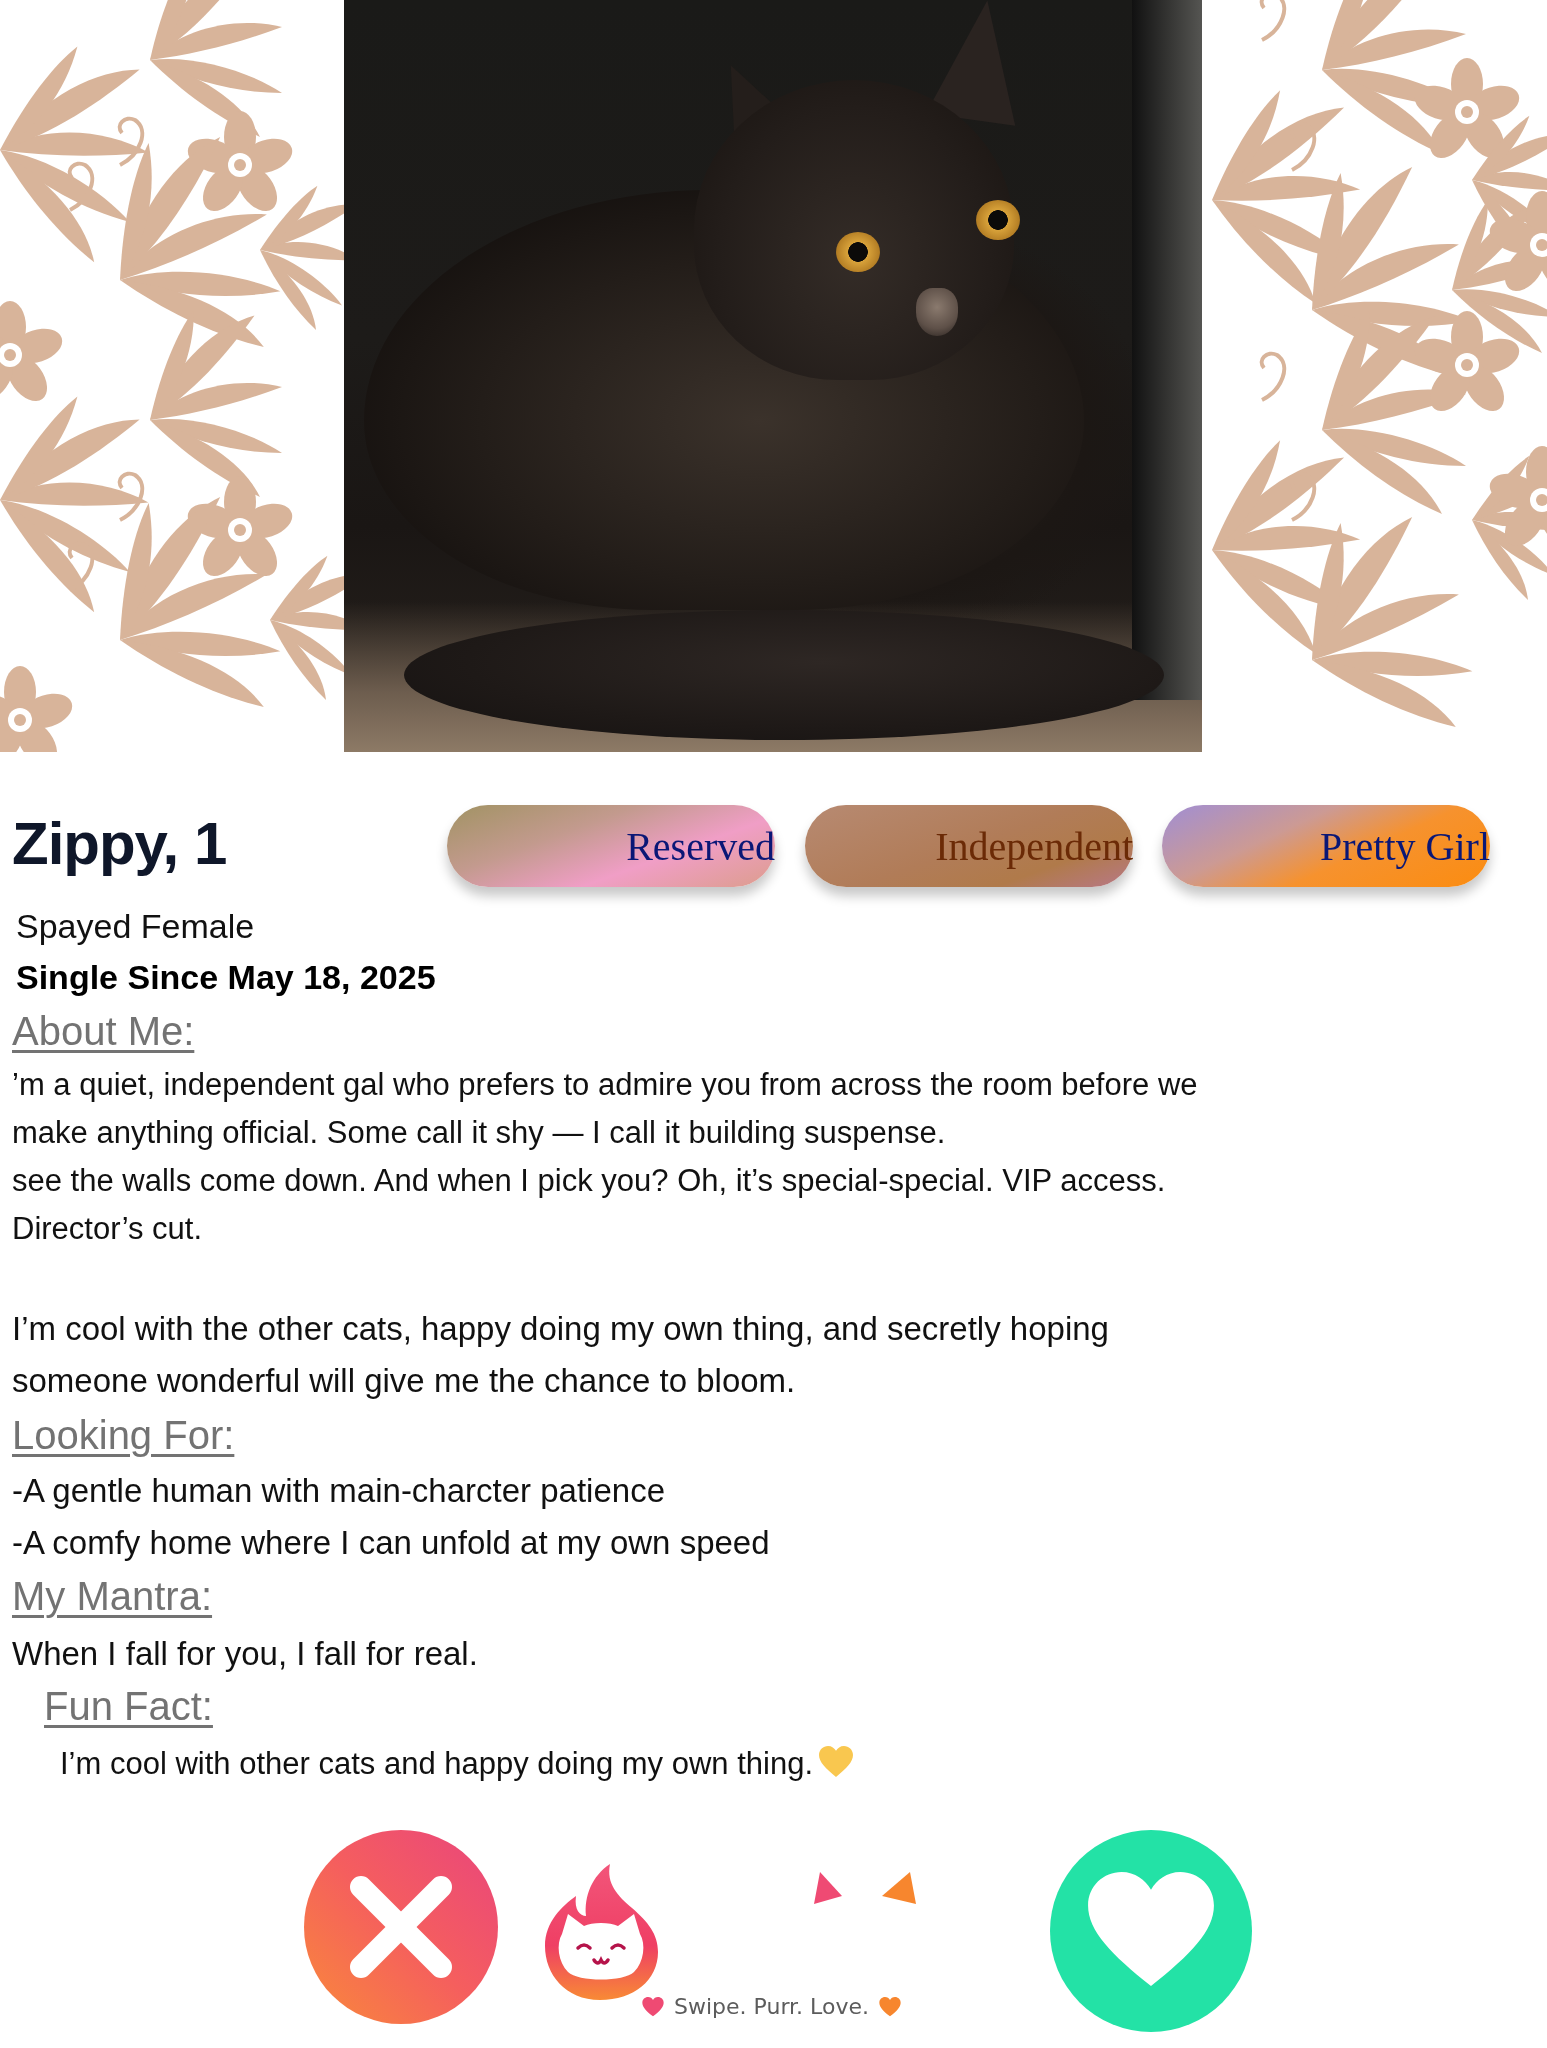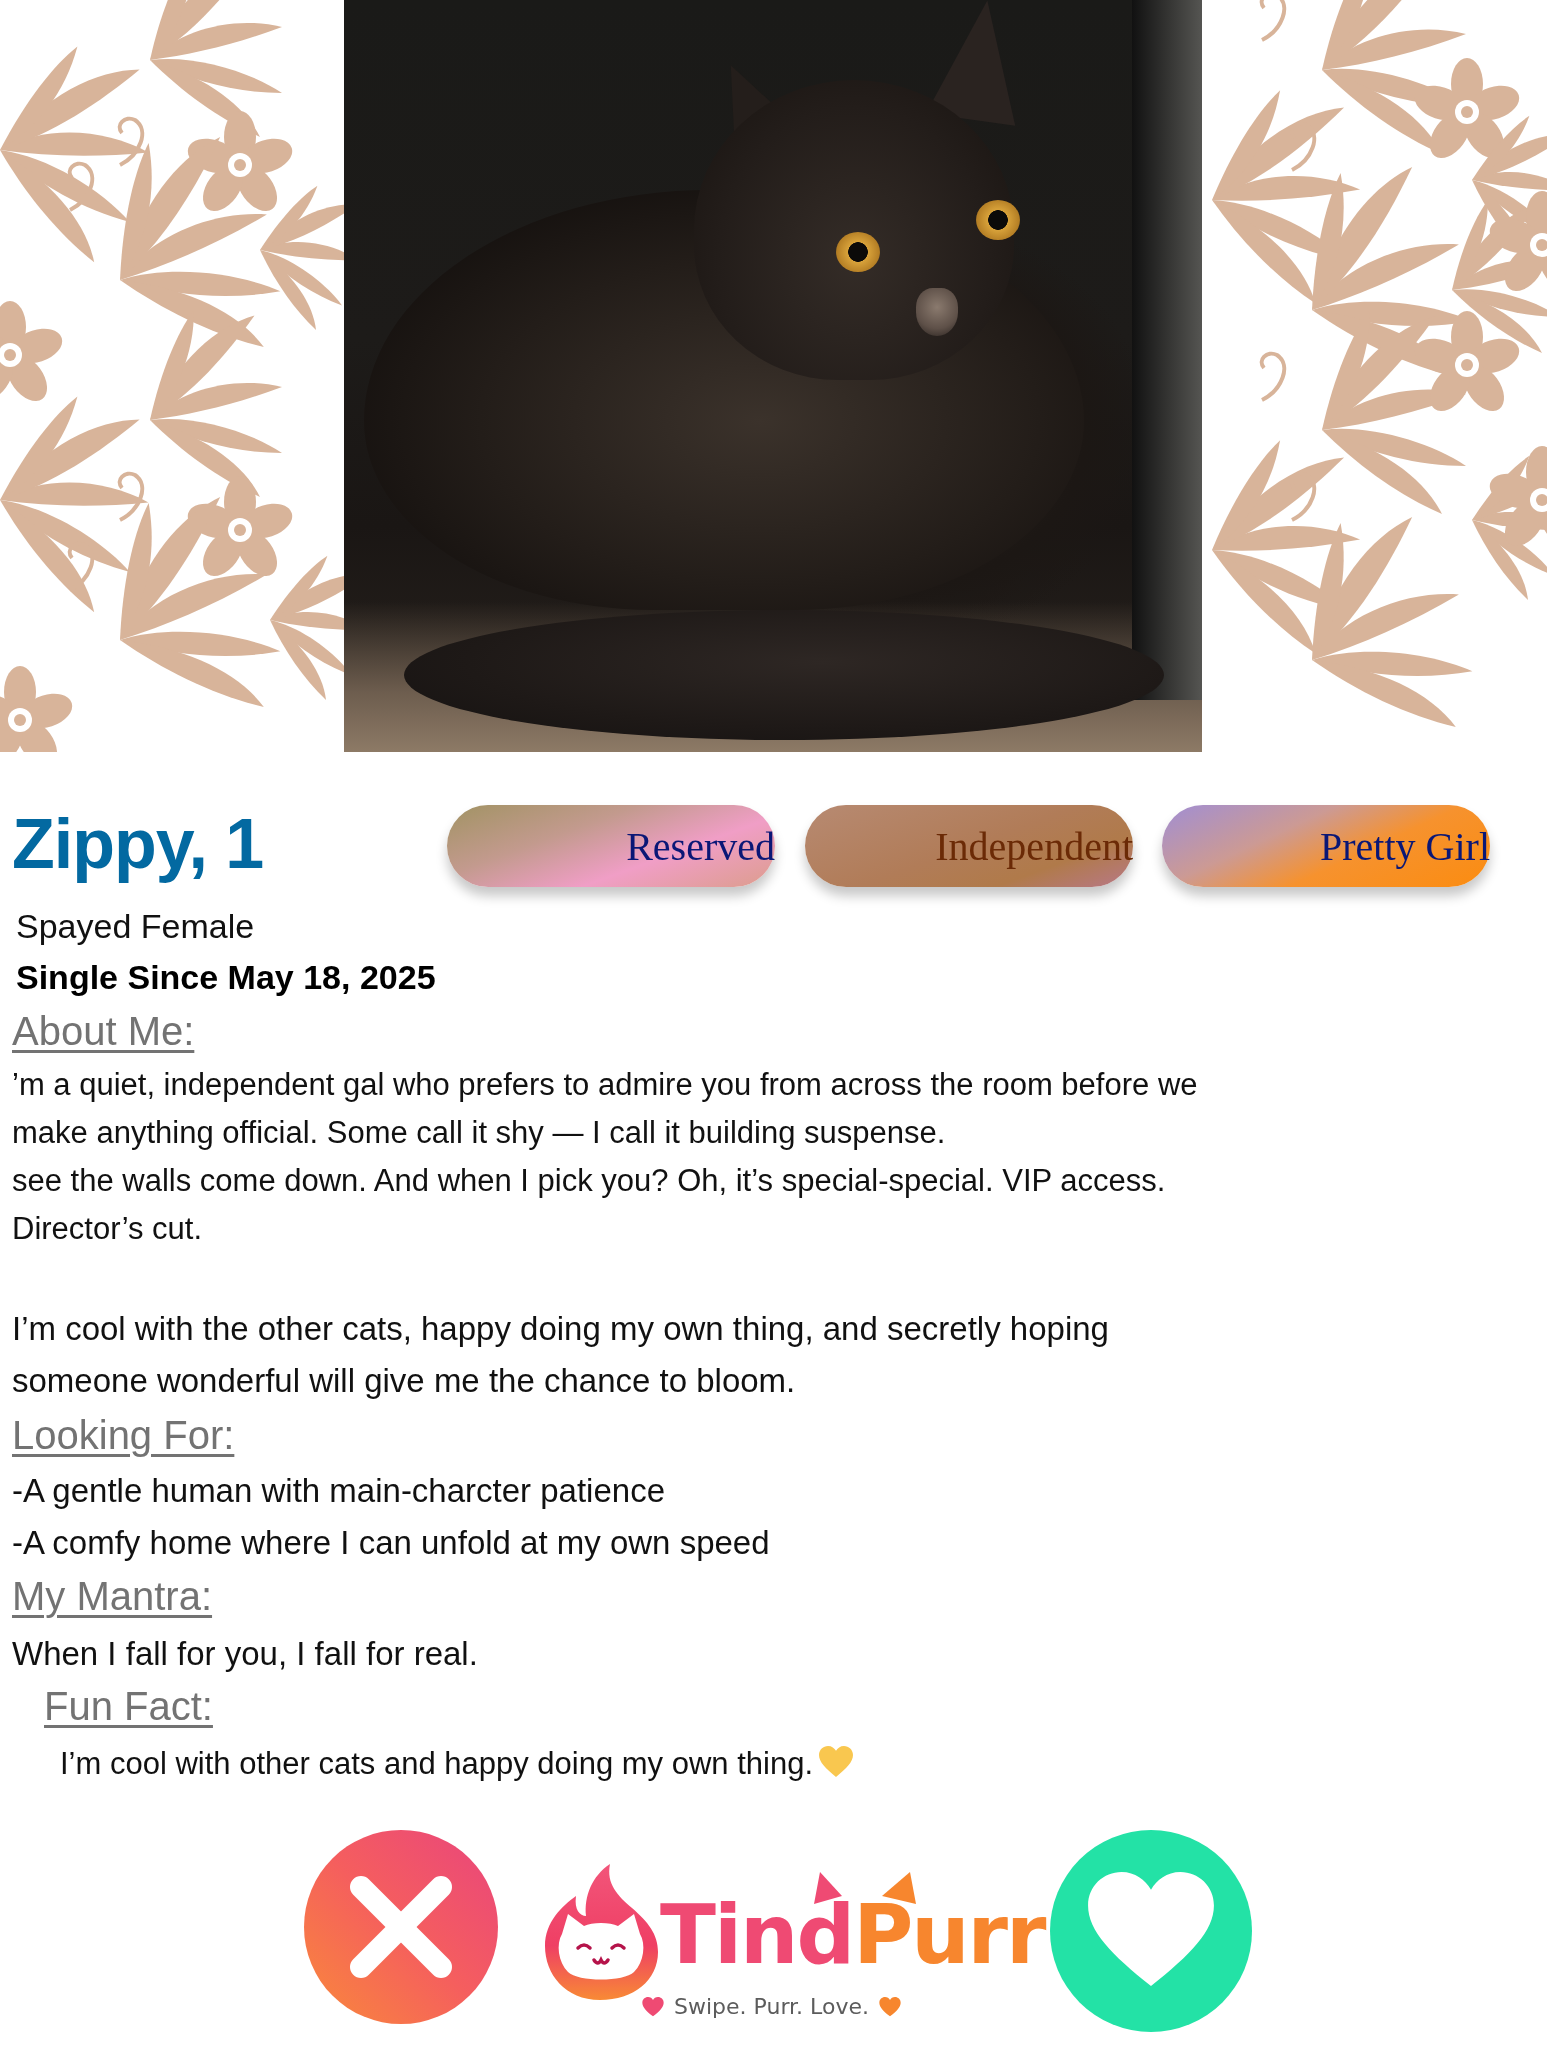--- a/index.html
+++ b/index.html
@@ -59,21 +59,21 @@
   .photo .nose {
     position: absolute; left: 572px; top: 288px; width: 42px; height: 48px;
     border-radius: 40% 40% 50% 50%;
     background: radial-gradient(circle at 50% 40%, #8a7a6e 0%, #5e5048 60%, rgba(40,32,28,0) 100%);
   }
 
   
   .name {
     position: absolute; left: 12px; top: 804px;
     font-family: "Liberation Sans", sans-serif; font-weight: 700;
-    font-size: 70px; line-height: 80px; letter-spacing: -1px; color: #0369a1;
+    font-size: 60px; line-height: 80px; letter-spacing: -1px; color: #0f172a;
   }
   .pill {
     position: absolute; top: 805px; height: 82px; width: 328px;
     border-radius: 41px;
     display: flex; align-items: center; justify-content: flex-end;
     font-family: "Liberation Serif", serif; font-size: 40px;
     box-shadow: 0 9px 12px rgba(0,0,0,0.22);
   }
   .pill.p1 { left: 447px; background: linear-gradient(160deg, #a19363 0%, #c39a8e 35%, #f09ec6 65%, #dc9d8c 100%); color: #0a1776; }
   .pill.p2 { left: 805px; background: linear-gradient(160deg, #b78a72 0%, #b17c58 50%, #b07a4a 75%, #b87889 100%); color: #6b2a06; }
@@ -274,23 +274,20 @@
         <stop offset="0.6" stop-color="#ef3f64"></stop>
         <stop offset="1" stop-color="#f88a35"></stop>
       </linearGradient>
     </defs>
     <path d="M60 138 C25 138 5 112 5 84 C5 60 22 44 36 34 C34 48 40 54 46 54 C44 34 52 14 70 2 C66 22 78 34 92 46 C108 60 118 72 118 90 C118 118 94 138 60 138Z" fill="url(#flameg)"></path>
     <path d="M22 72 L28 52 L44 64 C52 60 70 60 78 64 L94 52 L100 72 C106 82 104 100 94 110 C84 120 38 120 28 110 C18 100 16 82 22 72Z" fill="#ffffff"></path>
     <path d="M38 86 Q44 80 50 86" stroke="#b5134a" stroke-width="3.5" fill="none" stroke-linecap="round"></path>
     <path d="M72 86 Q78 80 84 86" stroke="#b5134a" stroke-width="3.5" fill="none" stroke-linecap="round"></path>
     <path d="M54 98 Q58 104 61 98 Q64 104 68 98" stroke="#b5134a" stroke-width="3.5" fill="none" stroke-linecap="round"></path>
   </svg>
-  <div class="logo-word">
-    <span class="tind">Tind</span><span class="purr">Purr</span>
-  </div>
   <svg style="position:absolute;left:272px;top:8px;" width="110" height="34" viewBox="0 0 110 34">
     <path d="M2 34 L8 2 L30 26Z" fill="#ef4a73"></path>
     <path d="M70 26 L98 2 L104 34Z" fill="#f7862e"></path>
   </svg>
   <div class="tagline">
     <svg width="22" height="20" viewBox="0 0 32 30">
         <path d="M16 29 C6 21 0 15 0 8.5 C0 3.5 4 0 8.5 0 C12 0 14.5 2 16 4.5 C17.5 2 20 0 23.5 0 C28 0 32 3.5 32 8.5 C32 15 26 21 16 29Z" fill="#ef4a73"></path>
       </svg>
     <span>Swipe. Purr. Love.</span>
     <svg width="22" height="20" viewBox="0 0 32 30">

